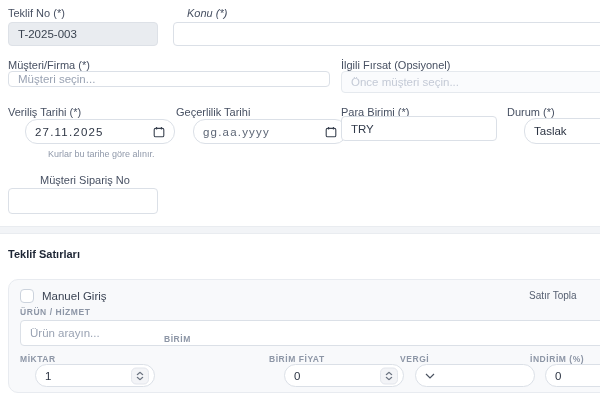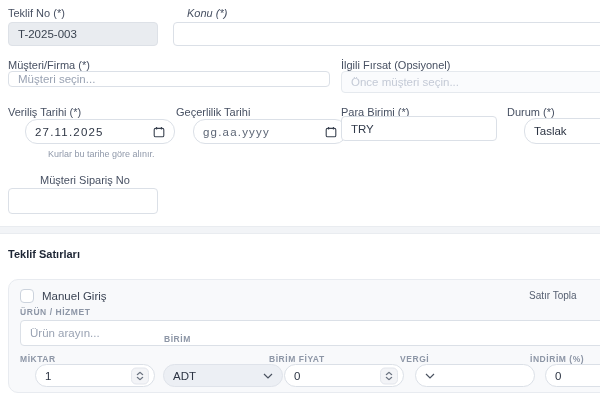--- a/index.html
+++ b/index.html
@@ -125,28 +125,20 @@
       <svg class="chev" width="8" height="4" viewBox="0 0 8 4" fill="none" stroke="#6b7380" stroke-width="1.1">
           <polyline points="1,3.5 4,0.8 7,3.5"></polyline>
         </svg>
       <svg class="chev" width="8" height="4" viewBox="0 0 8 4" fill="none" stroke="#6b7380" stroke-width="1.1">
           <polyline points="1,0.5 4,3.2 7,0.5"></polyline>
         </svg>
     </span>
   </div>
 
   <div class="mini-lbl" style="left:148px; top:334px;margin-left:16px;">BİRİM</div>
-  <div class="field-box select-box" style="left:146px; top:364px; width:120px; height:23px; background:#eceff4; border-color:#dfe3ea;">
-    <span class="txt">ADT</span>
-    <span style="display:flex;">
-      <svg width="10" height="6" viewBox="0 0 10 6" fill="none" stroke="#4a5260" stroke-width="1.2">
-          <polyline points="1,1 5,5 9,1"></polyline>
-        </svg>
-    </span>
-  </div>
 
   <div class="mini-lbl" style="left:269px; top:354px;">BİRİM FİYAT</div>
   <div class="field-box" style="left:267px; top:364px; width:120px; height:23px;">
     <span class="txt">0</span>
     <span class="stepper">
       <svg class="chev" width="8" height="4" viewBox="0 0 8 4" fill="none" stroke="#6b7380" stroke-width="1.1">
           <polyline points="1,3.5 4,0.8 7,3.5"></polyline>
         </svg>
       <svg class="chev" width="8" height="4" viewBox="0 0 8 4" fill="none" stroke="#6b7380" stroke-width="1.1">
           <polyline points="1,0.5 4,3.2 7,0.5"></polyline>

